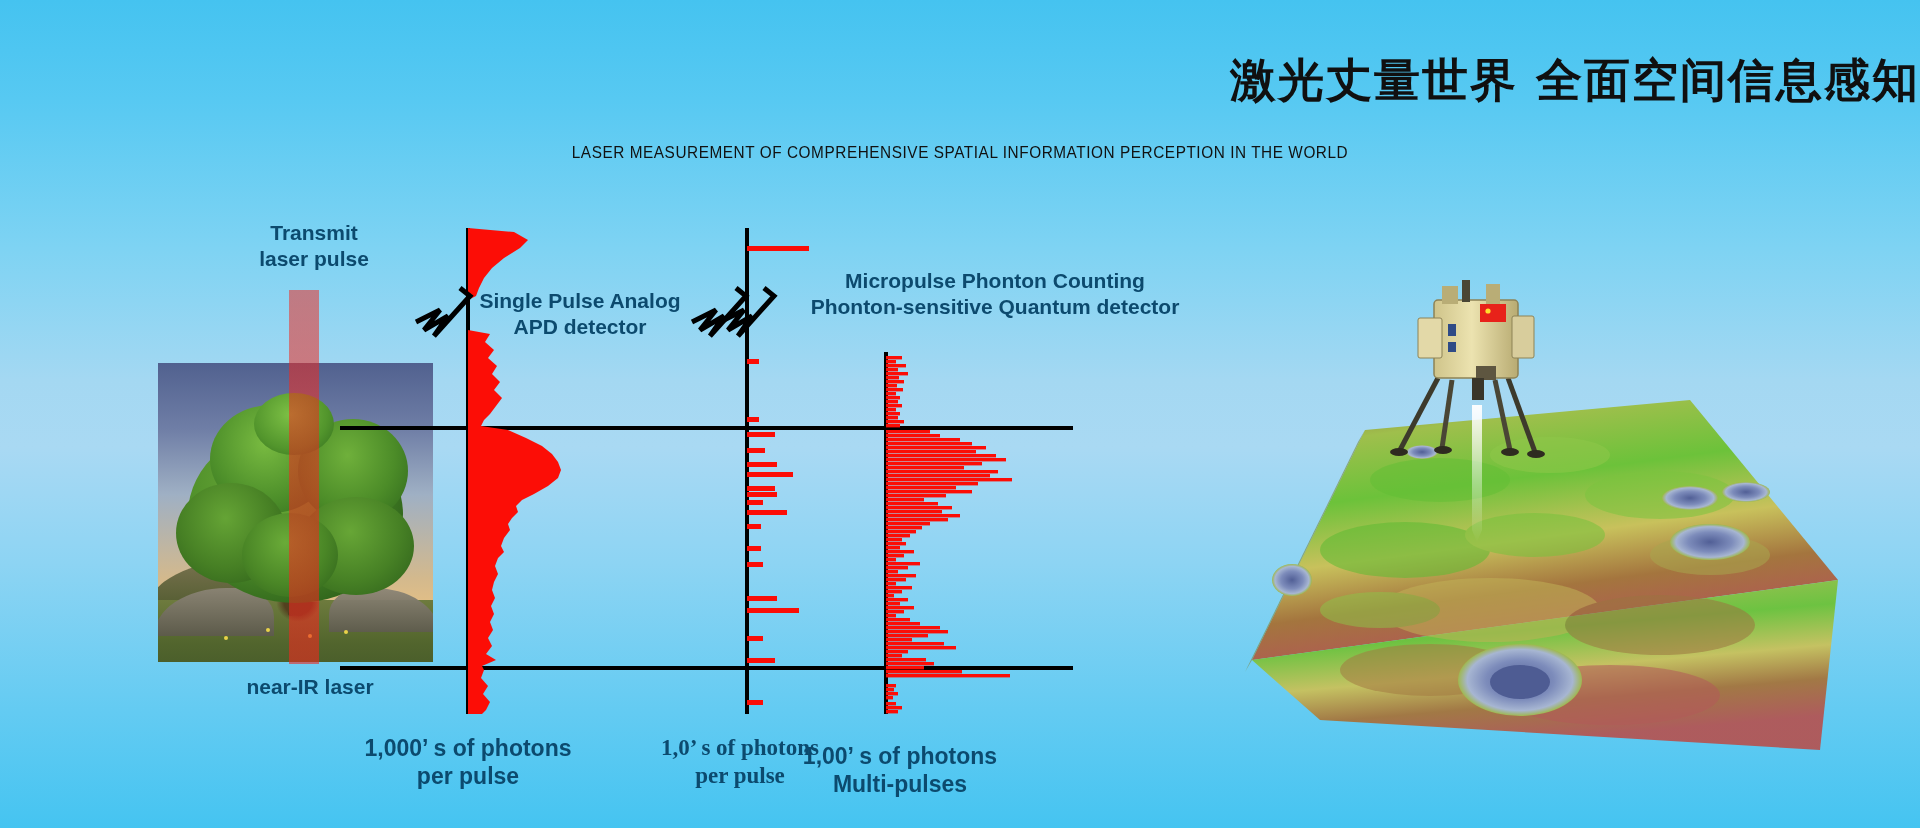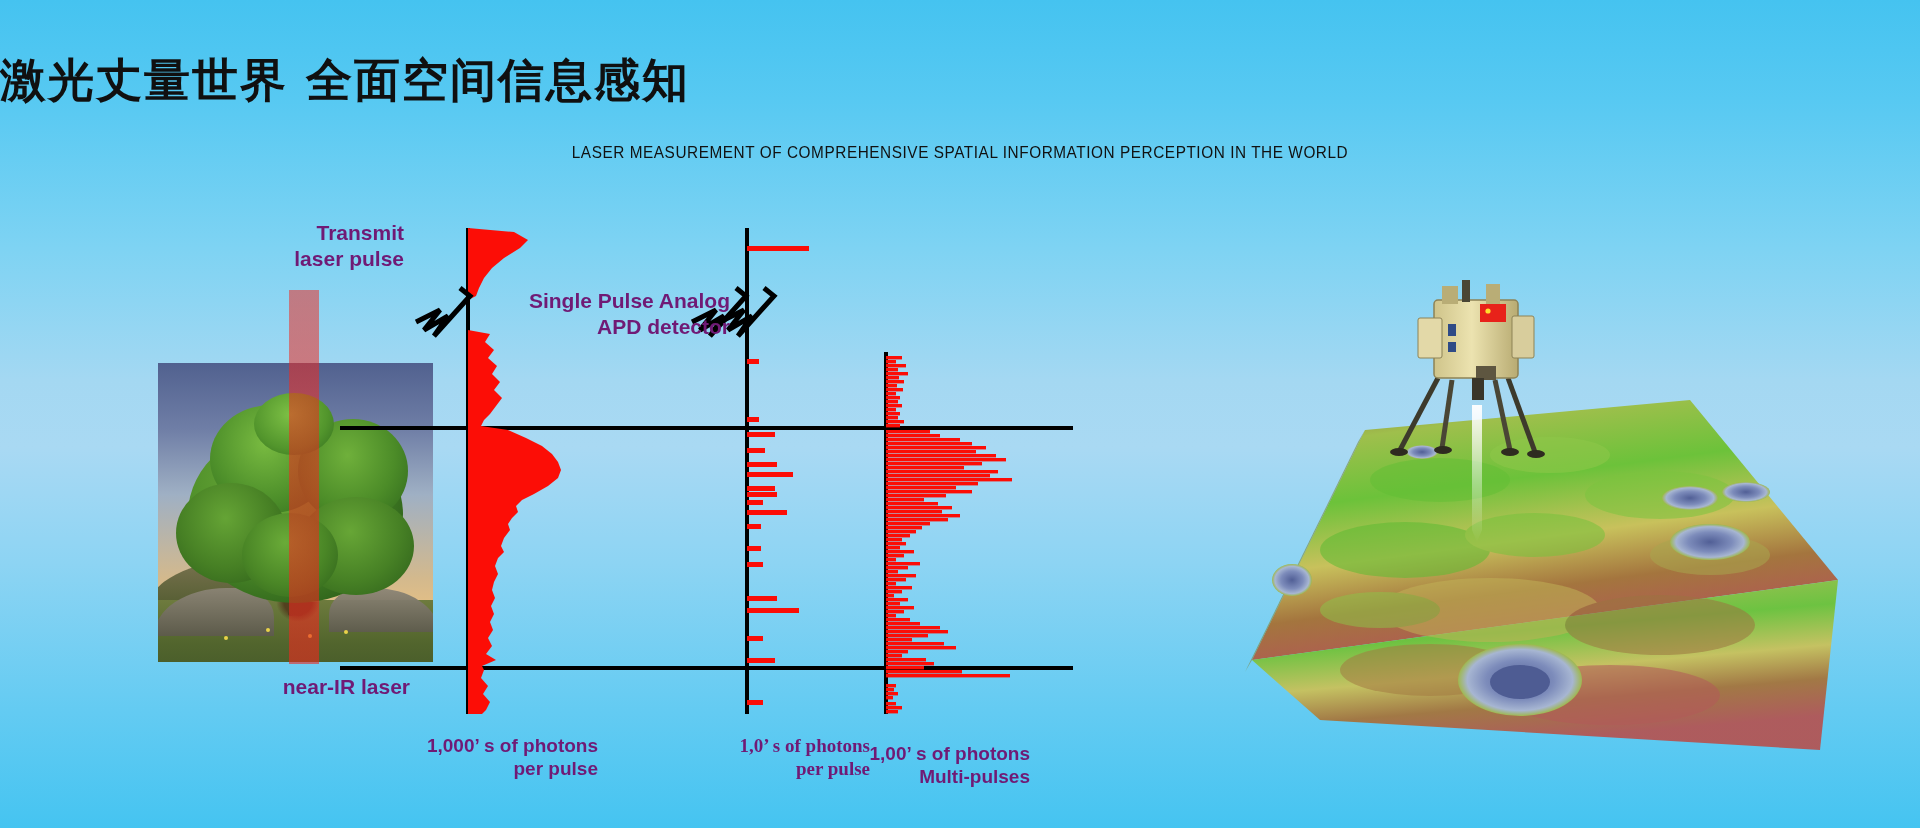--- a/index.html
+++ b/index.html
@@ -15,34 +15,34 @@
       #8dd4f3 68%,
       #63cbf2 86%,
       #45c4f1 100%);
     position:relative;
   }
   .stage{position:absolute;inset:0;}
   .abs{position:absolute;}
 
   
   #title{
-    left:0;right:0;top:50px;text-align:left;
+    left:0;right:0;top:50px;text-align:right;
     font-size:46px;font-weight:bold;color:#101010;letter-spacing:2px;
     font-family:"DejaVu Sans","Liberation Sans",sans-serif;
   }
   #subtitle{
     left:0;right:0;top:143px;text-align:center;
     font-size:16.5px;font-weight:500;color:#111;letter-spacing:.6px;
     transform:scaleX(.93);
     font-family:"Liberation Sans",sans-serif;
   }
 
   
   .lbl{
-    font-weight:bold;color:#701a75;line-height:1.22;text-align:right;
+    font-weight:bold;color:#0c4a6e;line-height:1.22;text-align:center;
     font-family:"Liberation Sans",sans-serif;
   }
 
   
   #photo-wrap{left:158px;top:363px;width:275px;height:299px;}
   #photo{
     position:absolute;inset:0;overflow:hidden;
     background:
       linear-gradient(180deg,#51618f 0%,#6f7ea6 22%,#9fb0c4 44%,#d3b98d 72%,#e8c184 84%,#b9a369 92%,#7d8a52 100%);
   }
@@ -110,21 +110,21 @@
   #axis-b{left:745px;top:228px;height:486px;}
   #axis-c{left:884px;top:352px;height:362px;}
 
   
   .zig{pointer-events:none;}
 
   
   .wf{overflow:visible;}
 
   
-  .cap{width:260px;font-size:19px;}
+  .cap{width:260px;font-size:23px;}
   #cap-a{left:338px;top:734px;}
   #cap-b{left:610px;top:734px;font-family:Liberation Serif, serif;}
   #cap-c{left:770px;top:742px;}
 
   
   #lbl-transmit{left:224px;top:220px;width:180px;font-size:21px;}
   #lbl-nearir{left:210px;top:674px;width:200px;font-size:21px;}
   #lbl-spa{left:430px;top:288px;width:300px;font-size:21px;}
   #lbl-mpc{left:765px;top:268px;width:460px;font-size:21px;}
 
@@ -294,20 +294,22 @@
   </svg>
   <svg class="abs zig" style="left:718px;top:282px" width="70" height="62">
     <polyline points="2,40 26,28 10,48 34,34 20,54 56,14 46,6" fill="none" stroke="#000" stroke-width="5" stroke-linejoin="miter"></polyline>
   </svg>
 
   <div class="abs lbl" id="lbl-transmit" style="white-space:pre-line">Transmit
 laser pulse</div>
   <div class="abs lbl" id="lbl-nearir">near-IR laser</div>
   <div class="abs lbl" id="lbl-spa" style="white-space:pre-line">Single Pulse Analog
 APD detector</div>
+  <div class="abs lbl" id="lbl-mpc" style="white-space:pre-line">Micropulse Phonton Counting
+Phonton-sensitive Quantum detector</div>
 
   <div class="abs lbl cap" id="cap-a" style="white-space:pre-line">1,000’ s of photons
 per pulse</div>
   <div class="abs lbl cap" id="cap-b" style="white-space:pre-line">1,0’ s of photons
 per pulse</div>
   <div class="abs lbl cap" id="cap-c" style="white-space:pre-line">1,00’ s of photons
 Multi-pulses</div>
 
   <svg class="abs" id="scene3d" viewBox="0 0 710 470">
     <defs>

